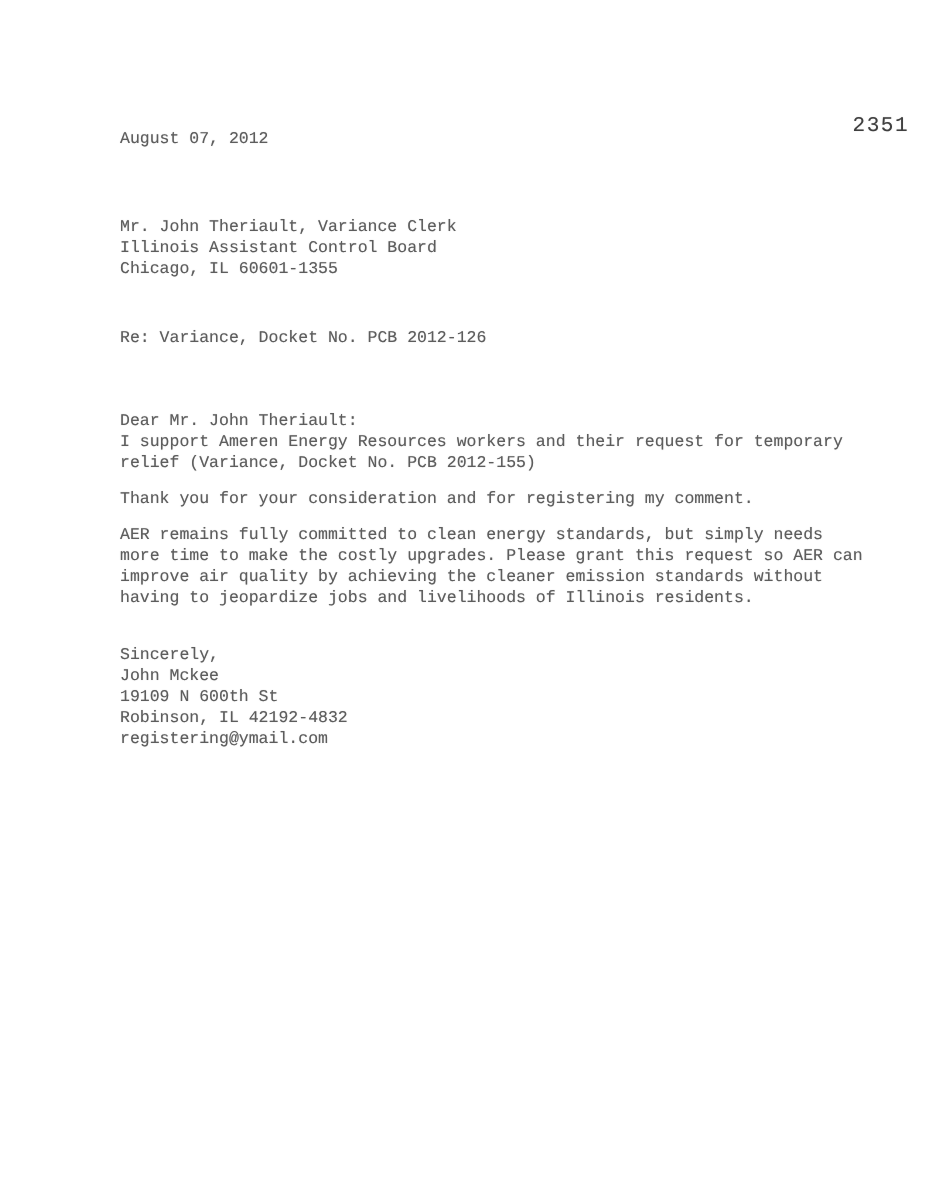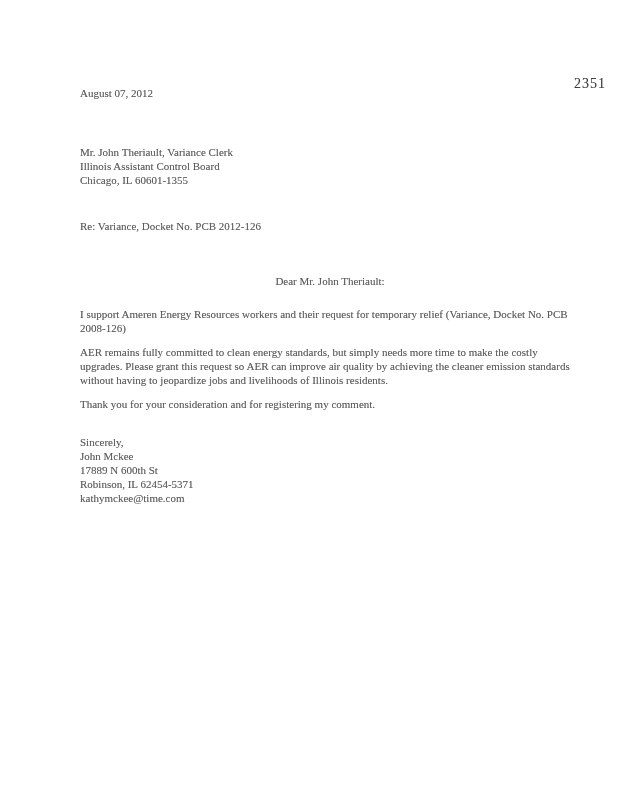--- a/index.html
+++ b/index.html
@@ -6,21 +6,21 @@
     margin: 0;
     padding: 0;
     background: #ffffff;
   }
   .page {
     position: relative;
     width: 619px;
     height: 800px;
     background: #ffffff;
     overflow: hidden;
-    font-family: Liberation Serif, serif;
+    font-family: Liberation Mono, monospace;
     font-size: 11px;
     line-height: 14px;
     color: var(--ink, #5d5d5d);
     text-shadow: 0 0 0.6px rgba(110,110,110,0.55);
   }
   .page-number {
     position: absolute;
     top: 76px;
     right: 13px;
     font-size: 14px;
@@ -42,23 +42,21 @@
     margin-bottom: 32px;
   }
   .recipient div {
     white-space: pre;
   }
   .subject {
     margin-bottom: 41px;
     white-space: pre;
   }
   .salutation {
-    margin-bottom: 19px;
     white-space: pre;
-    text-align: center;
   }
   .para {
     margin: 0 0 10px 0;
   }
   .closing {
     margin-top: 24px;
     white-space: pre;
   }
   .signature div {
     white-space: pre;
@@ -78,30 +76,30 @@
     <div class="recipient">
       <div>Mr. John Theriault, Variance Clerk</div>
       <div>Illinois Assistant Control Board</div>
       <div>Chicago, IL 60601-1355</div>
     </div>
 
     <div class="subject">Re: Variance, Docket No. PCB 2012-126</div>
 
     <div class="salutation">Dear Mr. John Theriault:</div>
 
-    <p class="para">I support Ameren Energy Resources workers and their request for temporary relief (Variance, Docket No. PCB 2008-126)</p>
+    <p class="para">I support Ameren Energy Resources workers and their request for temporary relief (Variance, Docket No. PCB 2012-155)</p>
 
 
+    <p class="para">Thank you for your consideration and for registering my comment.</p>
+
     <p class="para">AER remains fully committed to clean energy standards, but simply needs more time to make the costly upgrades. Please grant this request so AER can improve air quality by achieving the cleaner emission standards without having to jeopardize jobs and livelihoods of Illinois residents.</p>
-
-    <p class="para">Thank you for your consideration and for registering my comment.</p>
 
     <div class="closing">Sincerely,</div>
 
     <div class="signature">
       <div>John Mckee</div>
-      <div>17889 N 600th St</div>
-      <div>Robinson, IL 62454-5371</div>
-      <div>kathymckee@time.com</div>
+      <div>19109 N 600th St</div>
+      <div>Robinson, IL 42192-4832</div>
+      <div>registering@ymail.com</div>
     </div>
 
   </div>
 </div>
 
 </body></html>

